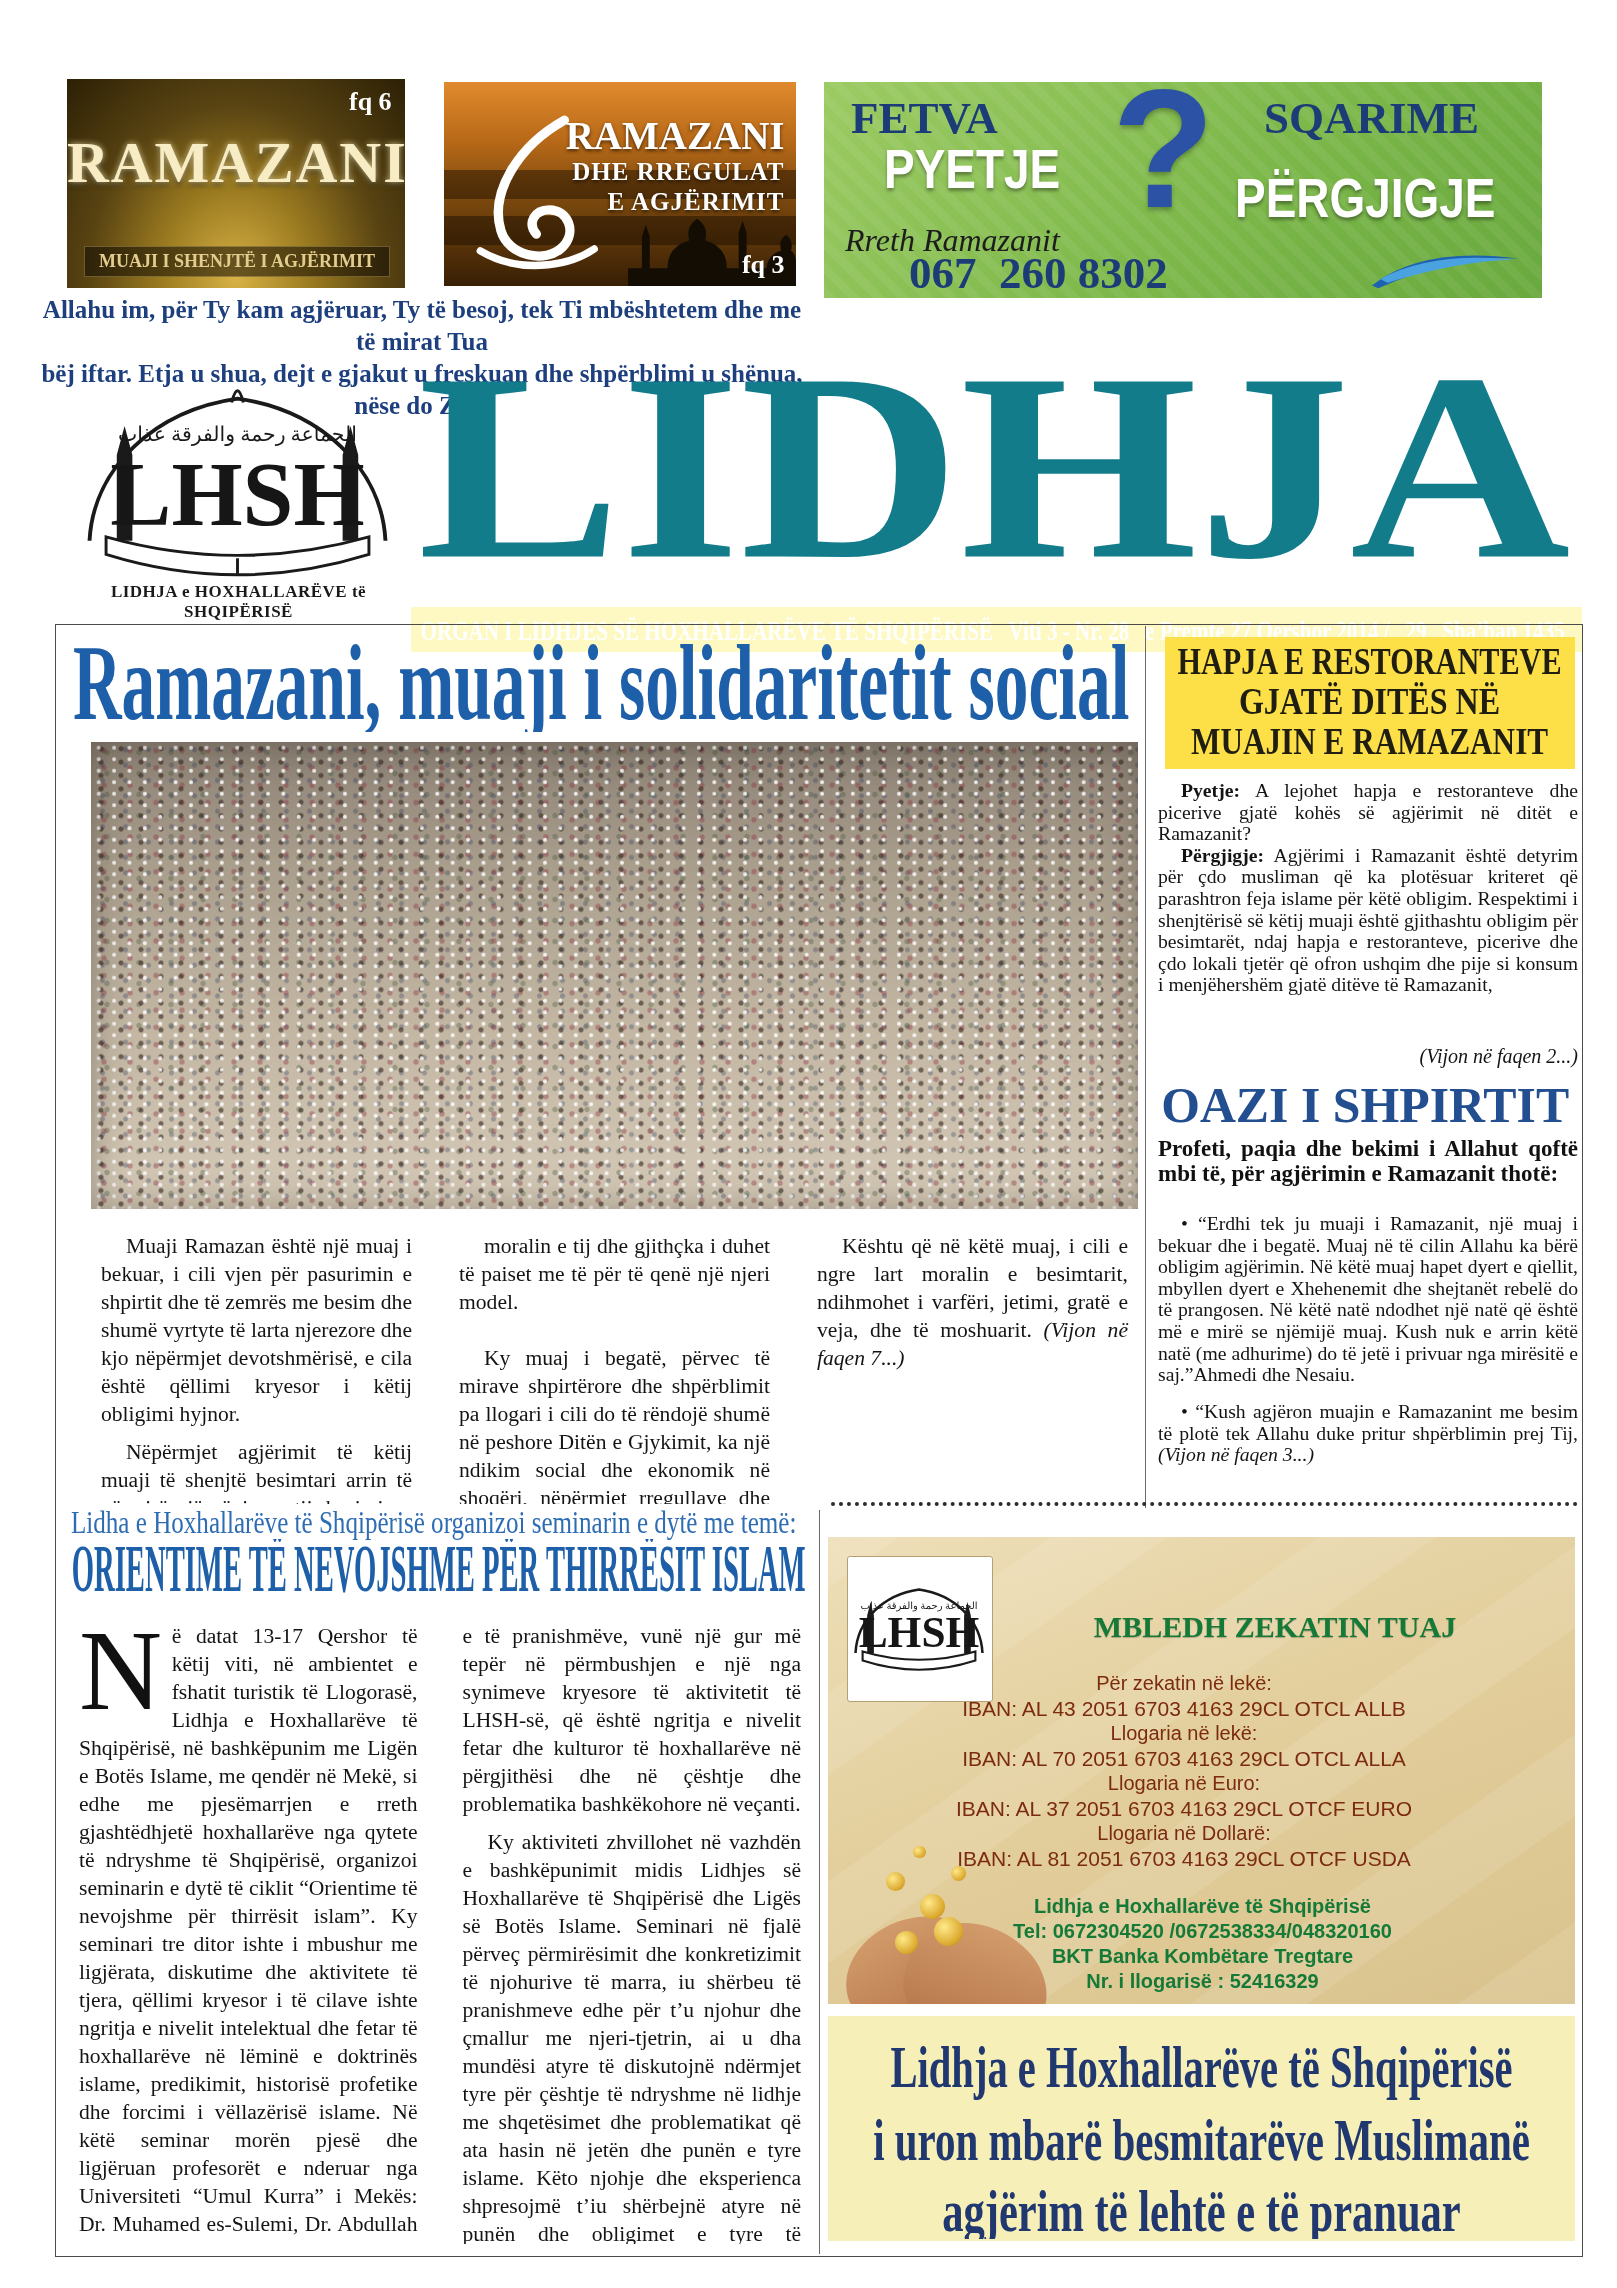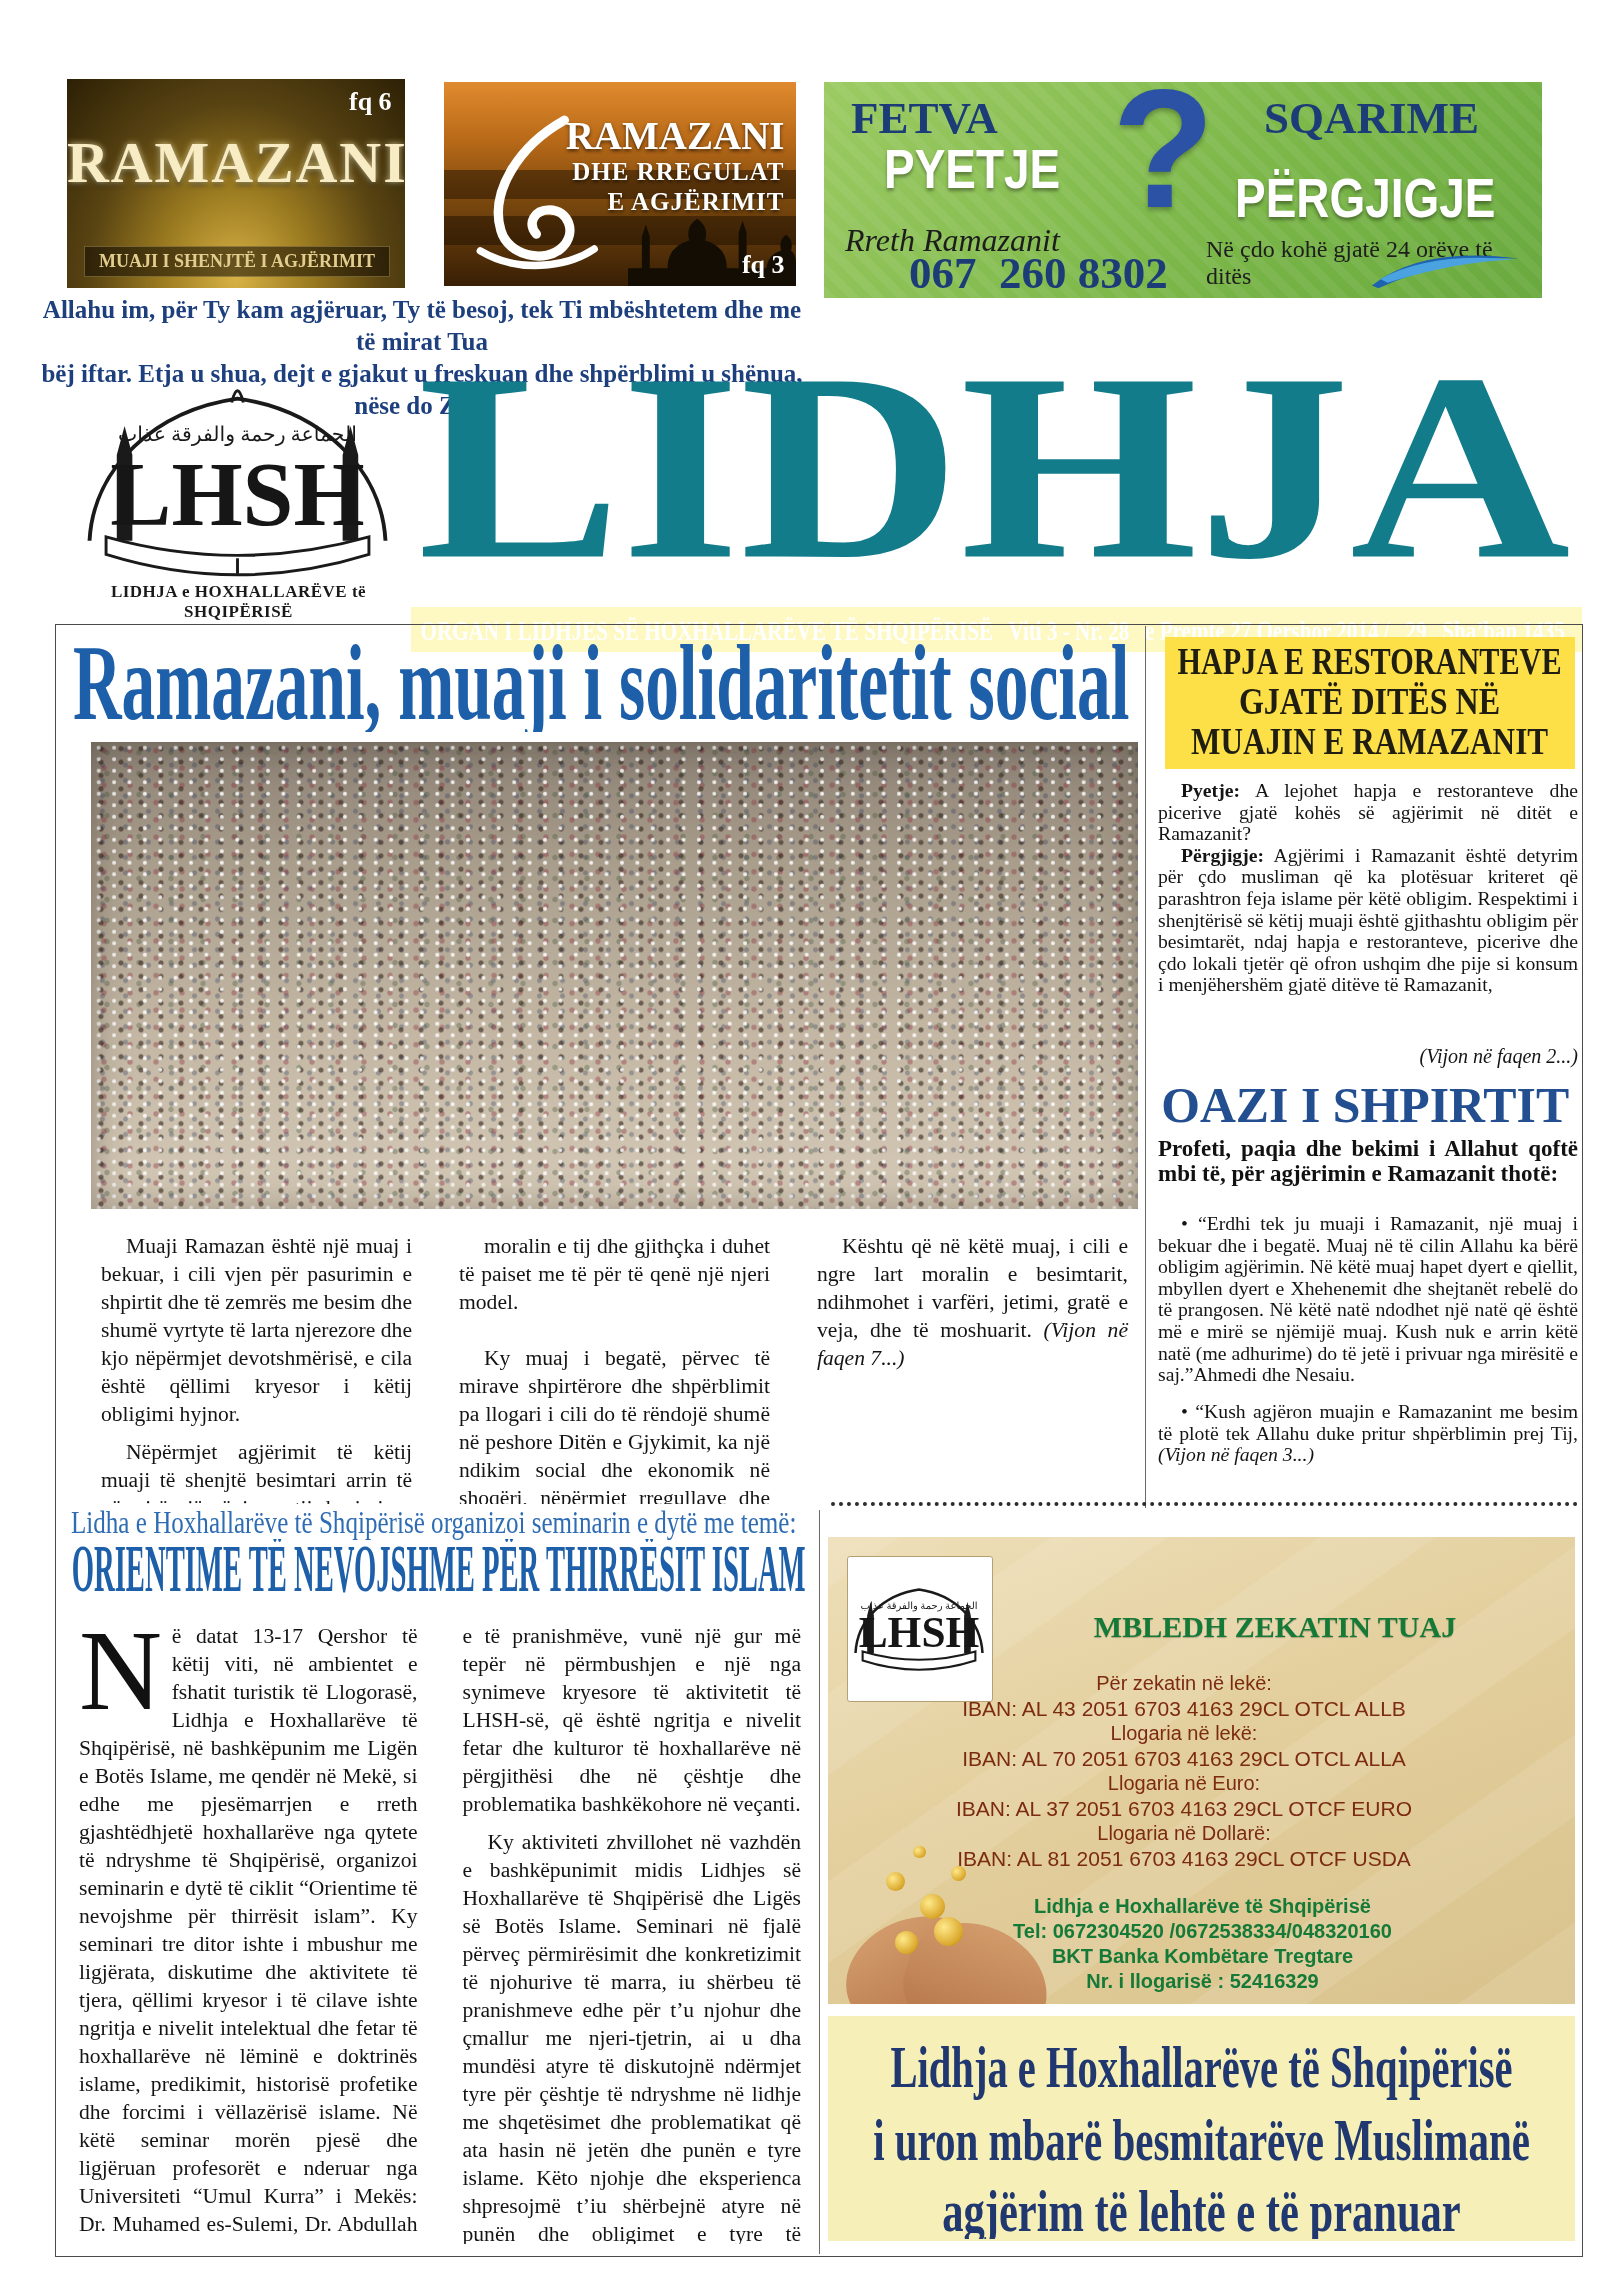--- a/index.html
+++ b/index.html
@@ -152,21 +152,20 @@
     <div class="ad2-fq">fq 3</div>
   </div>
 
   <div class="abs ad3">
     <div class="ad3-fetva navy">FETVA</div>
     <div class="ad3-q">?</div>
     <div class="ad3-sqarime navy">SQARIME</div>
     <div class="ad3-pyetje">PYETJE</div>
     <div class="ad3-pergjigje">PËRGJIGJE</div>
     <div class="ad3-subl">Rreth Ramazanit</div>
-    <div class="ad3-subr">Në çdo kohë gjatë 24 orëve të ditës</div>
     <div class="ad3-phone">067  260 8302</div>
     <svg class="ad3-swoosh" width="159" height="46" viewBox="0 0 170 50">
       <path d="M5,45 Q60,2 165,16 Q95,12 12,48 Z" fill="#1e63b0"></path>
       <path d="M14,38 Q70,8 160,17 Q100,18 22,42 Z" fill="#4aa3e0"></path>
     </svg>
   </div>
 
   <div class="abs dua">
     <div>Allahu im, për Ty kam agjëruar, Ty të besoj, tek Ti mbështetem dhe me të mirat Tua</div>
     <div>bëj iftar. Etja u shua, dejt e gjakut u freskuan dhe shpërblimi u shënua, nëse do Zoti.</div>

